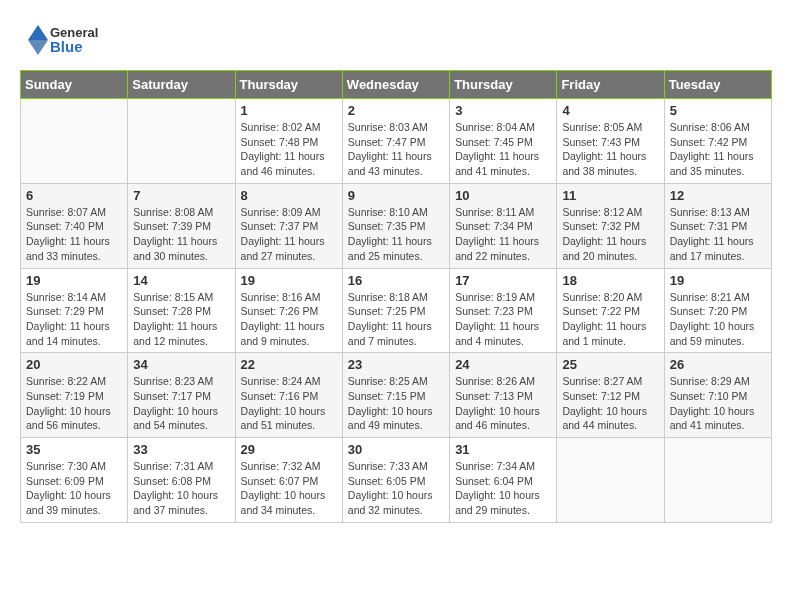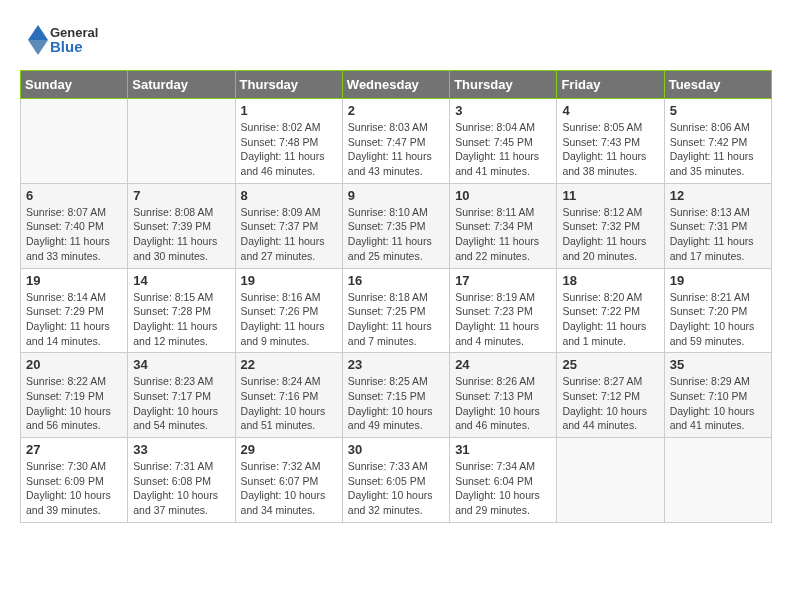--- a/index.html
+++ b/index.html
@@ -208,27 +208,27 @@
         </td>
         <td>
           <span class="day-num">24</span>
           <div class="day-info">Sunrise: 8:26 AM<br>Sunset: 7:13 PM<br>Daylight: 10 hours and 46 minutes.</div>
         </td>
         <td>
           <span class="day-num">25</span>
           <div class="day-info">Sunrise: 8:27 AM<br>Sunset: 7:12 PM<br>Daylight: 10 hours and 44 minutes.</div>
         </td>
         <td>
+          <span class="day-num">26</span>
+          <div class="day-info">Sunrise: 8:29 AM<br>Sunset: 7:10 PM<br>Daylight: 10 hours and 41 minutes.</div>
+        </td>
+      </tr>
+      <tr>
+        <td>
           <span class="day-num">35</span>
-          <div class="day-info">Sunrise: 8:29 AM<br>Sunset: 7:10 PM<br>Daylight: 10 hours and 41 minutes.</div>
-        </td>
-      </tr>
-      <tr>
-        <td>
-          <span class="day-num">27</span>
           <div class="day-info">Sunrise: 7:30 AM<br>Sunset: 6:09 PM<br>Daylight: 10 hours and 39 minutes.</div>
         </td>
         <td>
           <span class="day-num">33</span>
           <div class="day-info">Sunrise: 7:31 AM<br>Sunset: 6:08 PM<br>Daylight: 10 hours and 37 minutes.</div>
         </td>
         <td>
           <span class="day-num">29</span>
           <div class="day-info">Sunrise: 7:32 AM<br>Sunset: 6:07 PM<br>Daylight: 10 hours and 34 minutes.</div>
         </td>

